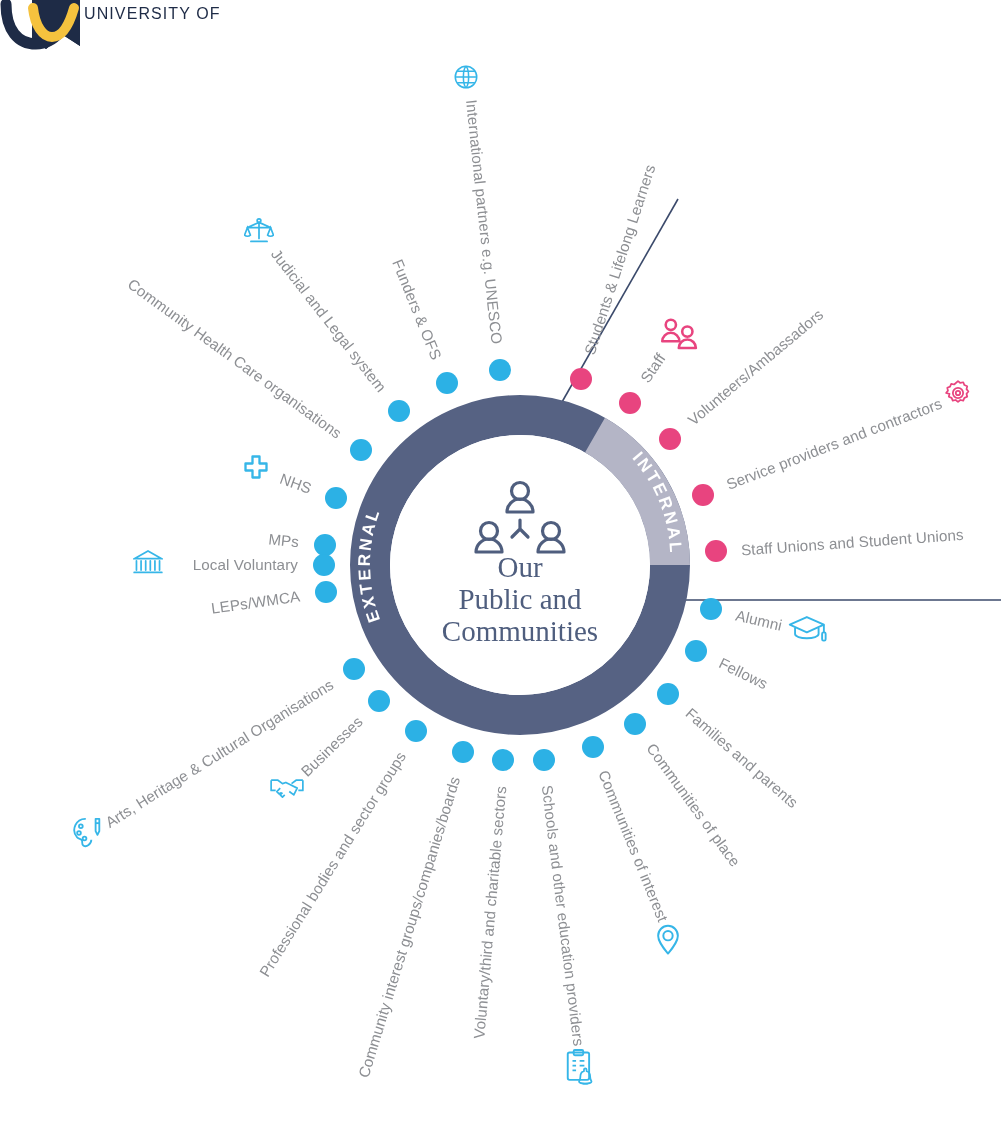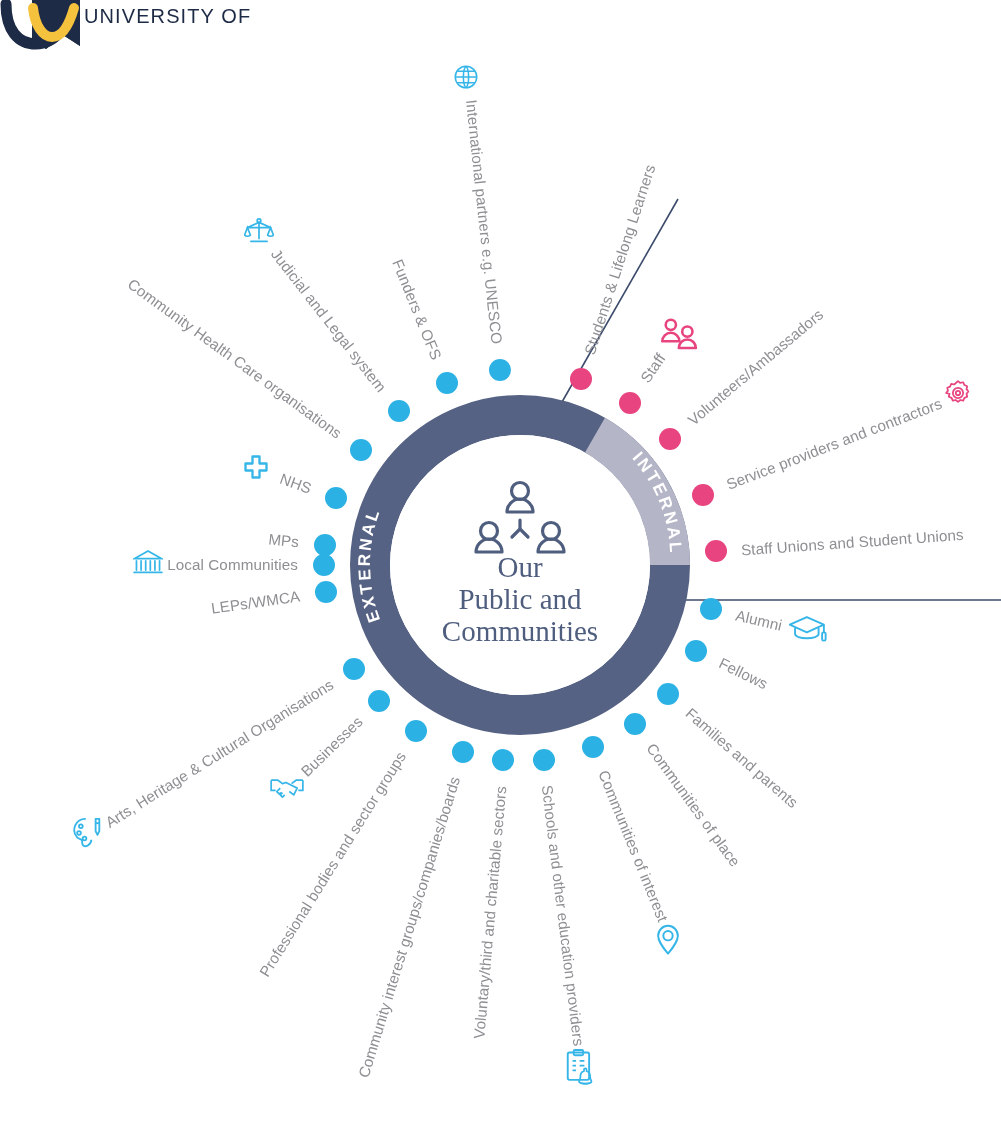--- a/index.html
+++ b/index.html
@@ -29,21 +29,21 @@
     height: 66px;
   }
   #logo .wordmark {
     position: absolute;
     left: 84px;
     top: 6px;
     color: #1e2b46;
     line-height: 1;
   }
   #logo .wm-small {
-    font-size: 20px;
+    font-size: 16px;
     letter-spacing: 1.1px;
     font-weight: 400;
     display: block;
     color: #1e2b46;
   }
   #logo .wm-big {
     font-size: 27px;
     letter-spacing: 0.2px;
     font-weight: 700;
     display: block;
@@ -164,21 +164,21 @@
       <div class="dot" style="left: 324.82px; top: 486.964px; width: 22px; height: 22px; background: rgb(44, 177, 229);"></div>
       <div class="spoke external" style="color: rgb(141, 143, 147); left: 311.388px; top: 489.072px; transform: translate(-100%, -50%) rotate(20deg); transform-origin: 100% 50%;">NHS</div>
       <div class="ico" style="left: 241.765px; top: 452.918px;"><svg width="28" height="28" viewBox="0 0 24 24" fill="none" stroke="#36b6e8" stroke-width="2">
           <path d="M9 3h6v6h6v6h-6v6H9v-6H3V9h6z" stroke-linejoin="round"></path>
         </svg></div>
       <div class="dot" style="left: 314.074px; top: 533.512px; width: 22px; height: 22px; background: rgb(44, 177, 229);"></div>
       <div class="spoke external" style="color: rgb(141, 143, 147); left: 299.216px; top: 541.795px; transform: translate(-100%, -50%) rotate(6deg); transform-origin: 100% 50%;">MPs</div>
       <div class="dot" style="left: 314.907px; top: 581.278px; width: 22px; height: 22px; background: rgb(44, 177, 229);"></div>
       <div class="spoke external" style="color: rgb(141, 143, 147); left: 300.16px; top: 595.896px; transform: translate(-100%, -50%) rotate(352deg); transform-origin: 100% 50%;">LEPs/WMCA</div>
       <div class="dot" style="left: 313px; top: 554px; width: 22px; height: 22px; background: rgb(44, 177, 229);"></div>
-      <div class="spoke external" style="color: rgb(141, 143, 147); left: 298px; top: 565px; transform: translate(-100%, -50%) rotate(360deg); transform-origin: 100% 50%;">Local Communities</div>
+      <div class="spoke external" style="color: rgb(141, 143, 147); left: 298px; top: 565px; transform: translate(-100%, -50%) rotate(360deg); transform-origin: 100% 50%;">Local Voluntary</div>
       <div class="ico" style="left: 133px; top: 548px;"><svg width="30" height="28" viewBox="0 0 26 24" fill="none" stroke="#36b6e8" stroke-width="1.5" stroke-linecap="round">
           <path d="M13 2.5 1.5 9h23z"></path>
           <path d="M3 11v8M7 11v8M11 11v8M15 11v8M19 11v8M23 11v8"></path>
           <path d="M1 21h24"></path>
         </svg></div>
       <div class="dot" style="left: 342.783px; top: 657.864px; width: 22px; height: 22px; background: rgb(44, 177, 229);"></div>
       <div class="spoke external" style="color: rgb(141, 143, 147); left: 331.733px; top: 682.642px; transform: translate(-100%, -50%) rotate(328deg); transform-origin: 100% 50%;">Arts, Heritage &amp; Cultural Organisations</div>
       <div class="ico" style="left: 72.1916px; top: 817.199px;"><svg width="30" height="32" viewBox="0 0 24 26" fill="none" stroke="#36b6e8" stroke-width="1.5" stroke-linejoin="round">
           <path d="M11 1.5A9 9 0 0 0 4 16.5c1.5 1.6 3 1 3.8 2.4.8 1.4-.4 3 1.2 4.2 2.6 2 6.5-1.2 6.5-4.6"></path>
           <circle cx="7" cy="7.5" r="1.5"></circle>

